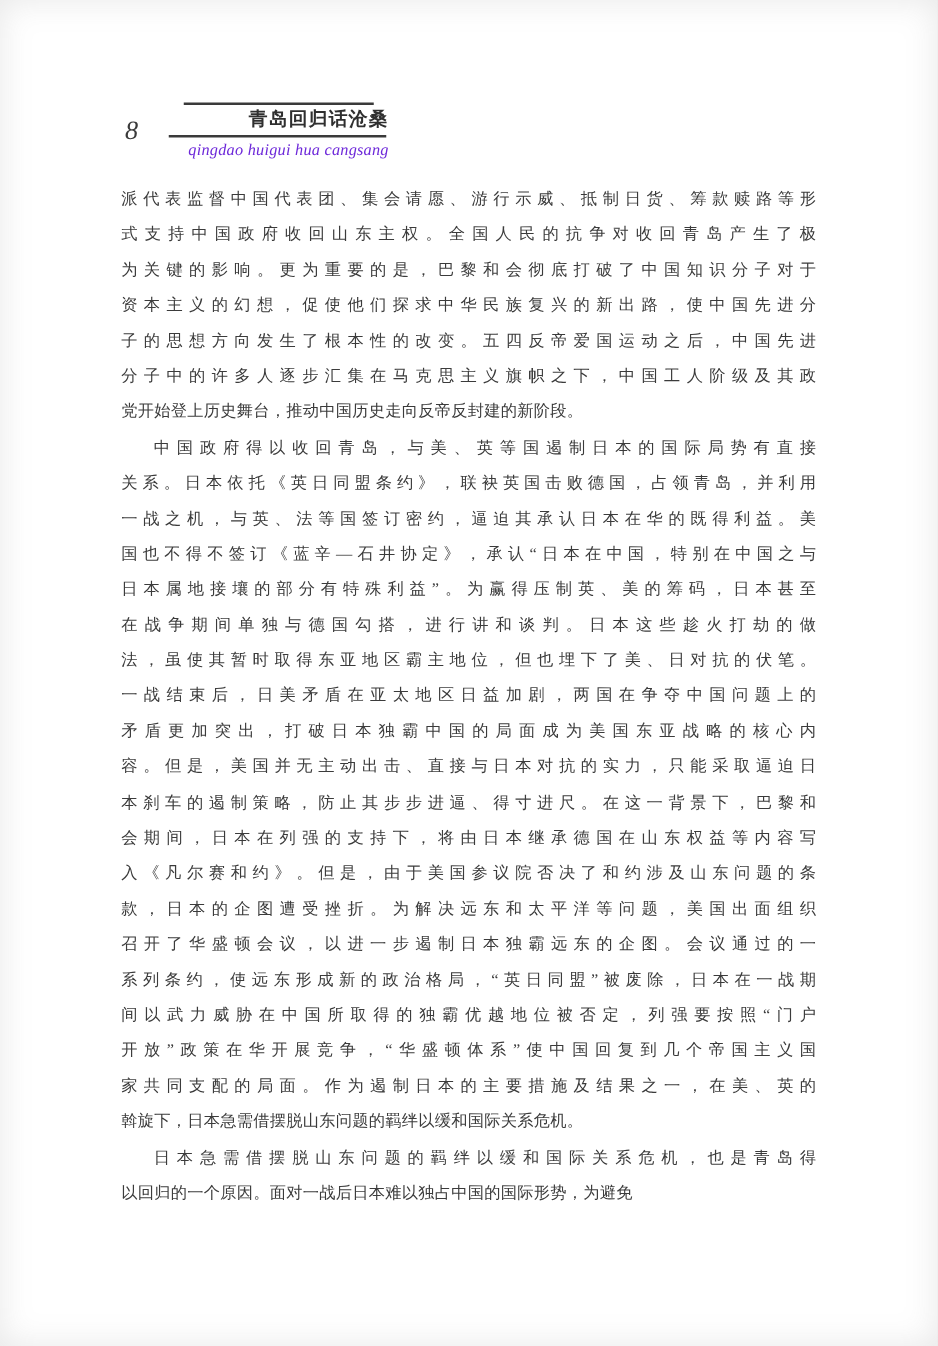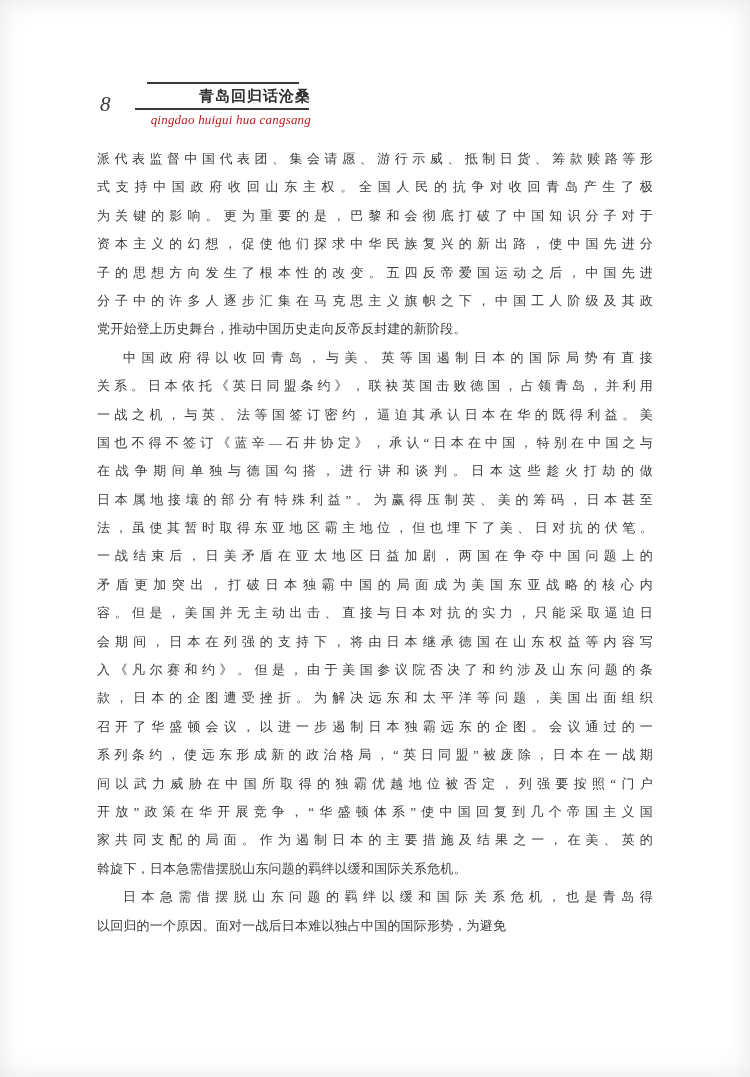--- a/index.html
+++ b/index.html
@@ -42,21 +42,21 @@
     line-height: 19px;
   }
   .rule-below {
     height: 2px;
     background: #3a3a3a;
     margin: 2px 2px 2px 2px;
   }
   .header-pinyin {
     font-size: 13px;
     font-style: italic;
-    color: #b91c1c;
+    color: #6d28d9;
     letter-spacing: 0.2px;
     white-space: nowrap;
   }
   
   .body-text {
     position: absolute;
     left: 97px; top: 145px;
     width: 556px;
     color: #3b3b3b;
   }
@@ -94,26 +94,27 @@
       <div class="line">式支持中国政府收回山东主权。全国人民的抗争对收回青岛产生了极</div>
       <div class="line">为关键的影响。更为重要的是，巴黎和会彻底打破了中国知识分子对于</div>
       <div class="line">资本主义的幻想，促使他们探求中华民族复兴的新出路，使中国先进分</div>
       <div class="line">子的思想方向发生了根本性的改变。五四反帝爱国运动之后，中国先进</div>
       <div class="line">分子中的许多人逐步汇集在马克思主义旗帜之下，中国工人阶级及其政</div>
       <div class="line p-last">党开始登上历史舞台，推动中国历史走向反帝反封建的新阶段。</div>
       <div class="line p-first-indent">中国政府得以收回青岛，与美、英等国遏制日本的国际局势有直接</div>
       <div class="line">关系。日本依托《英日同盟条约》，联袂英国击败德国，占领青岛，并利用</div>
       <div class="line">一战之机，与英、法等国签订密约，逼迫其承认日本在华的既得利益。美</div>
       <div class="line">国也不得不签订《蓝辛—石井协定》，承认“日本在中国，特别在中国之与</div>
+      <div class="line">日本属地接壤的部分有特殊利益”。为赢得压制英、美的筹码，日本甚至</div>
       <div class="line">在战争期间单独与德国勾搭，进行讲和谈判。日本这些趁火打劫的做</div>
-      <div class="line">日本属地接壤的部分有特殊利益”。为赢得压制英、美的筹码，日本甚至</div>
       <div class="line">法，虽使其暂时取得东亚地区霸主地位，但也埋下了美、日对抗的伏笔。</div>
       <div class="line">一战结束后，日美矛盾在亚太地区日益加剧，两国在争夺中国问题上的</div>
       <div class="line">矛盾更加突出，打破日本独霸中国的局面成为美国东亚战略的核心内</div>
       <div class="line">容。但是，美国并无主动出击、直接与日本对抗的实力，只能采取逼迫日</div>
+      <div class="line">本刹车的遏制策略，防止其步步进逼、得寸进尺。在这一背景下，巴黎和</div>
       <div class="line">会期间，日本在列强的支持下，将由日本继承德国在山东权益等内容写</div>
       <div class="line">入《凡尔赛和约》。但是，由于美国参议院否决了和约涉及山东问题的条</div>
       <div class="line">款，日本的企图遭受挫折。为解决远东和太平洋等问题，美国出面组织</div>
       <div class="line">召开了华盛顿会议，以进一步遏制日本独霸远东的企图。会议通过的一</div>
       <div class="line">系列条约，使远东形成新的政治格局，“英日同盟”被废除，日本在一战期</div>
       <div class="line">间以武力威胁在中国所取得的独霸优越地位被否定，列强要按照“门户</div>
       <div class="line">开放”政策在华开展竞争，“华盛顿体系”使中国回复到几个帝国主义国</div>
       <div class="line">家共同支配的局面。作为遏制日本的主要措施及结果之一，在美、英的</div>
       <div class="line p-last">斡旋下，日本急需借摆脱山东问题的羁绊以缓和国际关系危机。</div>
       <div class="line p-first-indent">日本急需借摆脱山东问题的羁绊以缓和国际关系危机，也是青岛得</div>

